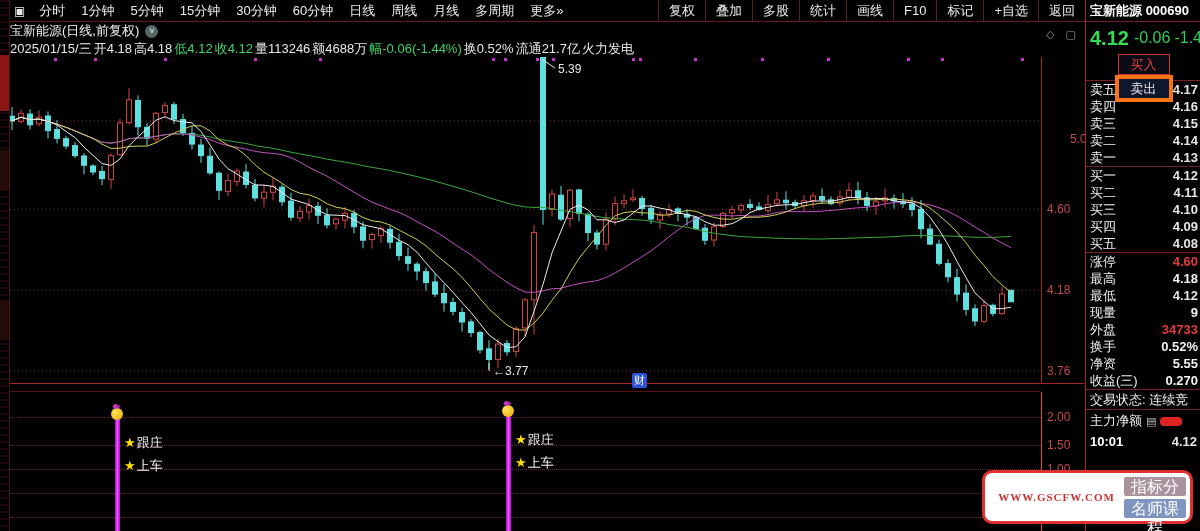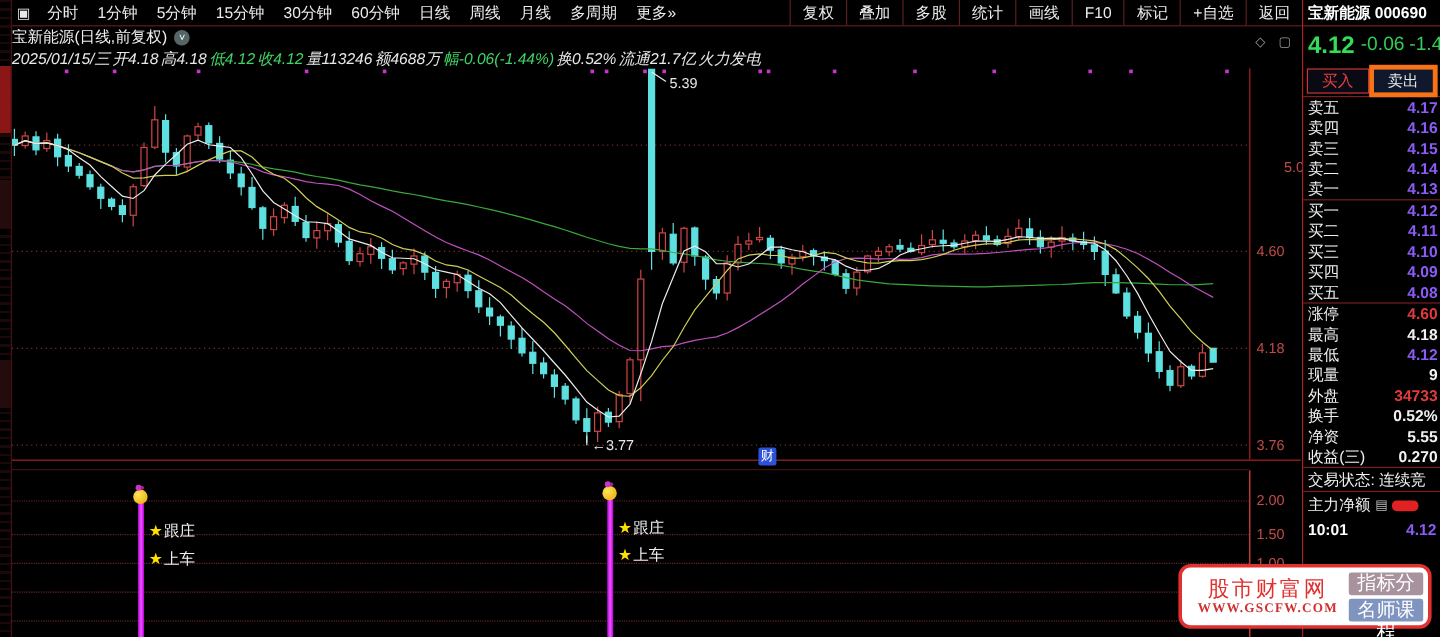--- a/index.html
+++ b/index.html
@@ -22,21 +22,21 @@
   
   .info1{position:absolute;left:10px;top:23px;width:1075px;height:16px;font-size:13px;
     display:flex;align-items:center;white-space:nowrap;}
   .title{color:#f0f0f0;}
   .chev{display:inline-block;width:13px;height:13px;border-radius:50%;background:#566;color:#fff;
     font-size:9px;line-height:13px;text-align:center;margin:0 6px;}
   .ma-item{margin-right:10px;}
   .ma5{color:#ececec}.ma10{color:#e0e09a}.ma20{color:#d25ad2}.ma60{color:#3cc43c}
   
   .info2{position:absolute;left:10px;top:40px;width:1075px;height:16px;font-size:13px;white-space:nowrap;}
-  .info2 span{margin-right:2px;font-style:italic;}
+  .info2 span{margin-right:2px;}
   .pane-icons{position:absolute;top:28px;left:1046px;color:#999;font-size:11px;letter-spacing:4px;}
   
   .chart-wrap{position:absolute;left:10px;top:57px;width:1031px;height:326px;background:#000;
     border-right:1px solid #aa2222;}
   .ylab{position:absolute;left:1047px;width:36px;font-size:12px;color:#c24a4a;}
   
   .divider1{position:absolute;left:10px;top:383px;width:1074px;height:1px;background:#aa2222;}
   .divider2{position:absolute;left:10px;top:391px;width:1031px;height:1px;background:#551414;}
   .cai-badge{position:absolute;left:632px;top:373px;width:15px;height:15px;background:#2c52d8;
     color:#fff;font-size:11px;line-height:15px;text-align:center;border-radius:2px;}
@@ -53,27 +53,27 @@
   .siglab .star{color:#ffe100;margin-right:1px;}
   
   .panel{position:absolute;left:1085px;top:0;width:115px;height:531px;background:#000;
     border-left:1px solid #aa2222;font-size:13px;}
   .p-sep{height:1px;background:#7a1f1f;margin:0;}
   .p-head{height:21px;line-height:21px;padding-left:4px;color:#fff;font-weight:bold;font-size:13px;white-space:nowrap;overflow:hidden;}
   .p-code{font-weight:bold;}
   .p-price-row{height:32px;display:flex;align-items:center;padding-left:4px;white-space:nowrap;overflow:hidden;}
   .p-price{color:#33dd55;font-size:20px;font-weight:bold;margin-right:5px;}
   .p-chg,.p-chgp{color:#33cc55;font-size:16px;margin-right:4px;}
-  .p-btns{height:26px;display:flex;align-items:center;justify-content:space-between;padding:0 3px;}
+  .p-btns{height:26px;display:flex;align-items:center;justify-content:space-between;padding:0 3px;flex-direction:column;}
   .btn{width:50px;height:19px;line-height:19px;text-align:center;font-size:13px;background:#0a0a14;cursor:pointer;}
   .btn-buy{border:1px solid #cc3333;color:#e84040;}
   .btn-sell{border:4px solid #f97316;color:#e6e6e6;background:#10182e;}
   .book-row,.stat-row{height:17px;line-height:17px;display:flex;justify-content:space-between;padding:0 3px 0 4px;}
   .book-row .lb,.stat-row .lb{color:#f0f0f0;}
-  .v-green{color:#8b5cf6;font-weight:bold;}
+  .v-green{color:#e5e5e5;font-weight:bold;}
   .v-red{color:#e23b3b;font-weight:bold;}
   .v-white{color:#f2f2f2;font-weight:bold;}
   .stat-row{height:17px;}
   .p-status{height:19px;line-height:19px;padding-left:4px;color:#f0f0f0;white-space:nowrap;overflow:hidden;}
   .p-flow{height:22px;line-height:22px;padding-left:4px;color:#f0f0f0;display:flex;align-items:center;white-space:nowrap;}
   .flow-ic{color:#bbb;font-size:11px;margin:0 4px;}
   .flow-pill{display:inline-block;width:22px;height:9px;background:#e02222;border-radius:4px;}
   .p-tick{height:19px;line-height:19px;display:flex;justify-content:space-between;padding:0 4px;color:#fff;font-weight:bold;}
   
   .wm{position:absolute;left:982px;top:470px;width:211px;height:54px;background:#ffffff;
@@ -527,21 +527,20 @@
       <span class="flow-pill"></span>
     </div>
     <div class="p-tick">
       <span>10:01</span>
       <span class="v-green">4.12</span>
     </div>
   </div>
 
   <div class="wm">
     <div class="wm-left">
-      <div class="wm-title">股市财富网</div>
       <div class="wm-url">WWW.GSCFW.COM</div>
     </div>
     <div class="wm-badges" id="wm-badges">
         <div class="wm-badge b0">指标分享</div>
         <div class="wm-badge b1">名师课程</div>
       </div>
   </div>
 
 </div>
 

